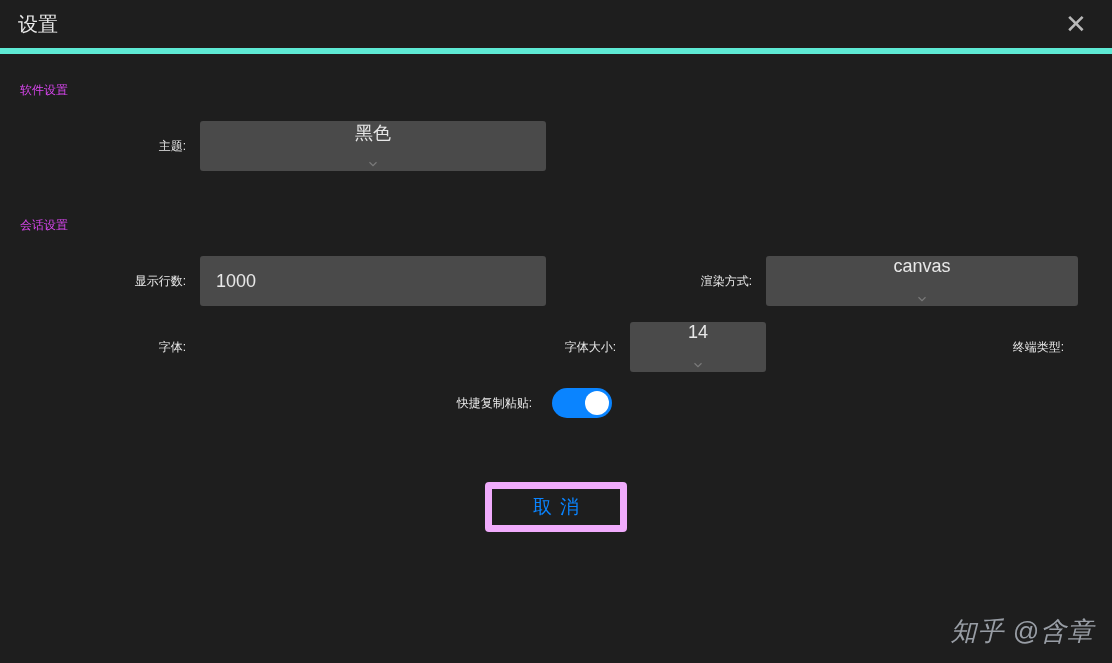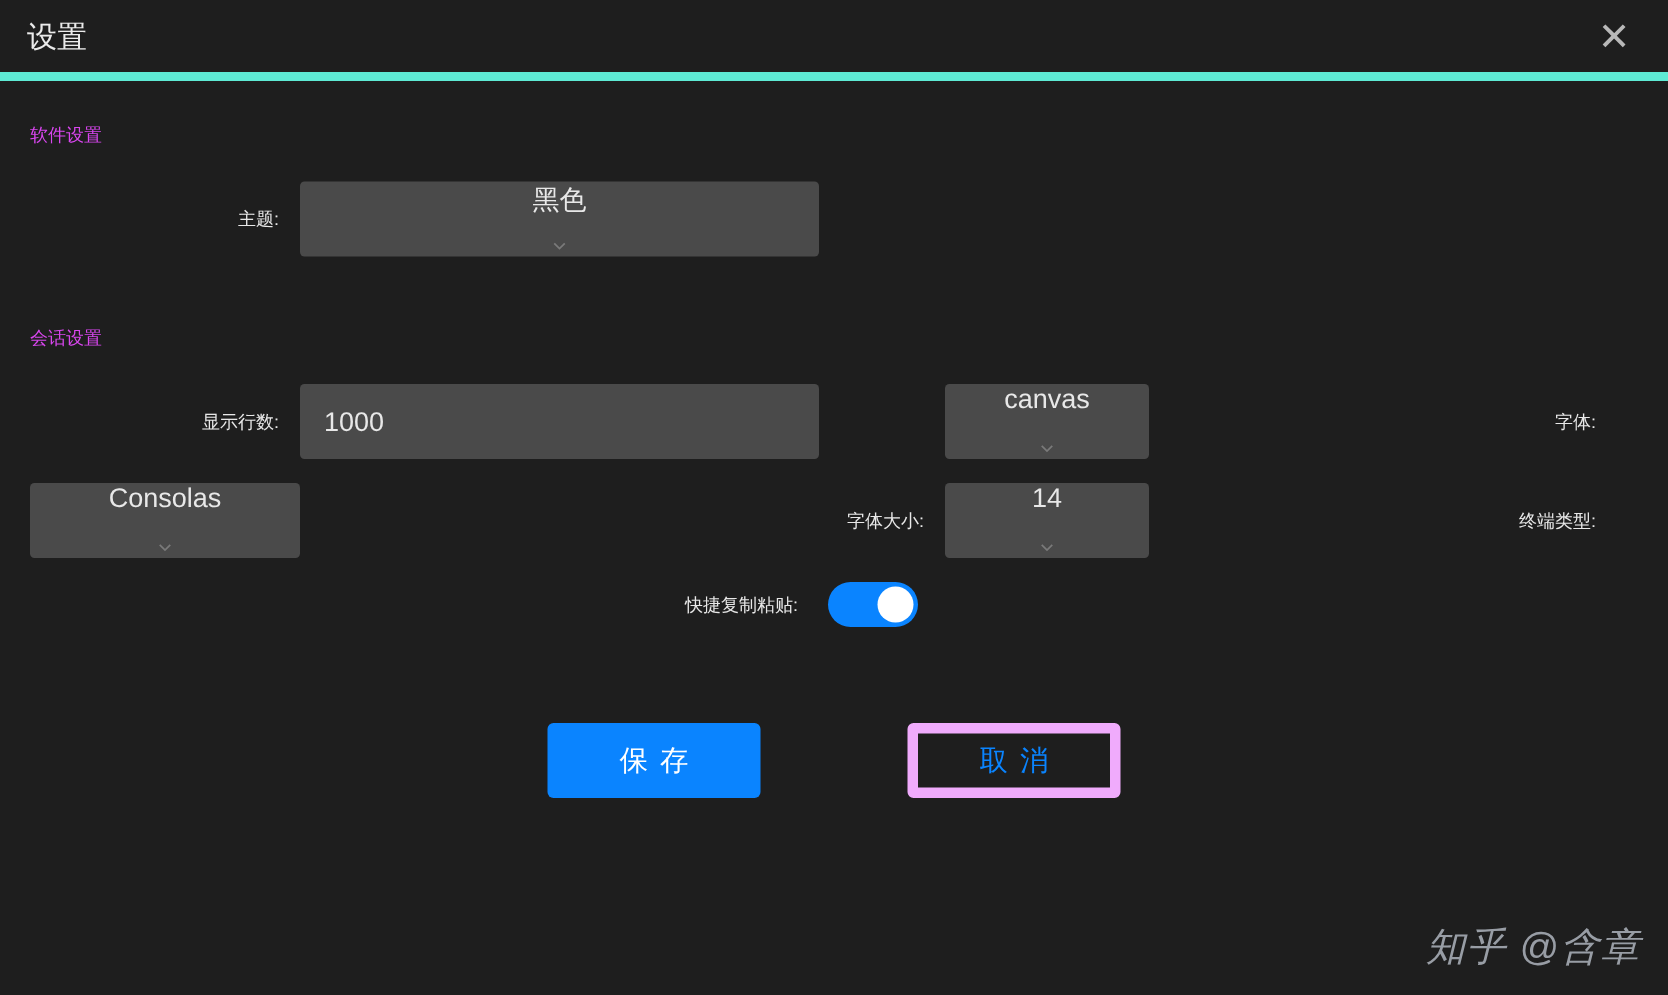--- a/index.html
+++ b/index.html
@@ -200,38 +200,31 @@
   </div>
 
   <div class="section">
     <div class="section-title">会话设置</div>
 
     <div class="form-grid">
 
       <div class="label">显示行数:</div>
       <input class="input" type="text" value="1000" style="">
       <div class="gap-col"></div>
+      <div class="label">渲染方式:</div>
       <div class="select">
         <span class="select-text">canvas</span>
         <span class="chevron">
           <svg viewBox="0 0 24 24" fill="none" stroke="currentColor" stroke-width="2">
               <polyline points="6 9 12 15 18 9"></polyline>
             </svg>
         </span>
       </div>
 
       <div class="label">字体:</div>
-      <div class="select">
-        <span class="select-text">Consolas</span>
-        <span class="chevron">
-          <svg viewBox="0 0 24 24" fill="none" stroke="currentColor" stroke-width="2">
-              <polyline points="6 9 12 15 18 9"></polyline>
-            </svg>
-        </span>
-      </div>
       <div class="gap-col"></div>
       <div class="label">字体大小:</div>
       <div class="select">
         <span class="select-text">14</span>
         <span class="chevron">
           <svg viewBox="0 0 24 24" fill="none" stroke="currentColor" stroke-width="2">
               <polyline points="6 9 12 15 18 9"></polyline>
             </svg>
         </span>
       </div>
@@ -241,21 +234,20 @@
       <div class="label">快捷复制粘贴:</div>
       <div class="toggle-cell">
         <div class="toggle">
           <div class="toggle-knob"></div>
         </div>
       </div>
     </div>
   </div>
 
   <div class="button-row">
-    <button class="btn btn-primary">保存</button>
     <button class="btn btn-secondary">取消</button>
   </div>
 
 </div>
 
 <div class="watermark">
   <span class="zhihu-logo">知乎</span>
   <span>@含章</span>
 </div>
 

